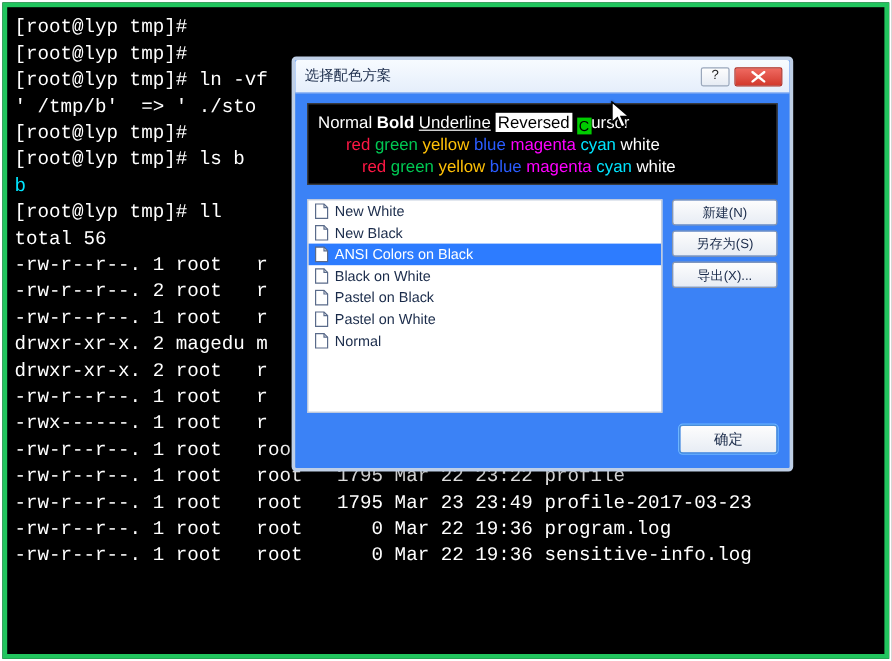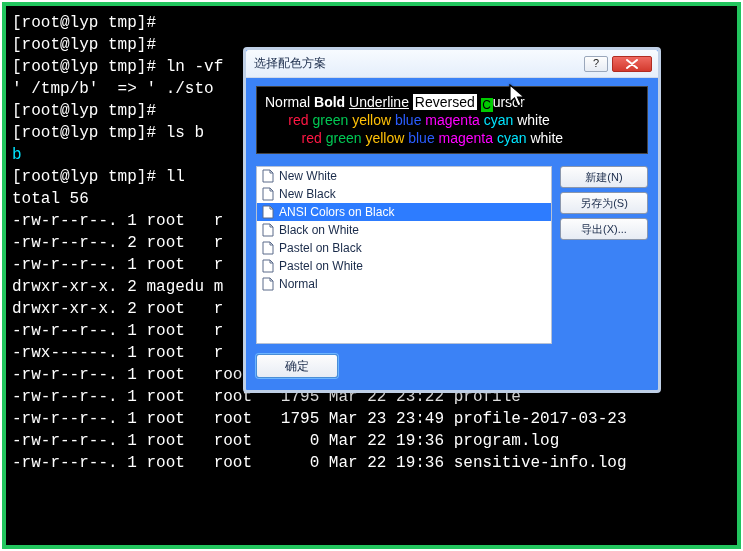--- a/index.html
+++ b/index.html
@@ -38,21 +38,21 @@
 
   .dlg-body { display:flex; padding: 4px 10px 6px 10px; gap: 8px; }
   .listbox { flex:1; border: 1px solid #b7c2d6; background:#fff; height: 178px; overflow:auto; }
   .lb-item { display:flex; align-items:center; gap:4px; padding: 2px 4px; font-size: 12px; color:#1a2b4a; cursor:default; }
   .lb-item.selected { background:#2d7cff; color:#fff; }
   .filesvg { width:14px; height:14px; flex:0 0 14px; }
 
   .btncol { display:flex; flex-direction:column; gap:4px; width: 88px; }
   .btn { height: 22px; border: 1px solid #8a97ad; border-radius: 3px; background: linear-gradient(#fdfdfd,#e7ecf4); font-size: 11px; cursor: default; display:flex; align-items:center; justify-content:center; color:#1a2b4a; }
 
-  .dlg-footer { display:flex; justify-content:flex-end; gap:10px; padding: 4px 10px 12px 10px; flex-direction: column; }
+  .dlg-footer { display:flex; justify-content:flex-end; gap:10px; padding: 4px 10px 12px 10px; }
   .btn-foot { width: 82px; height: 24px; border: 1px solid #4a8ed6; border-radius: 3px; background: linear-gradient(#fdfdfd,#e7ecf4); font-size: 12px; color:#1a2b4a; display:flex; align-items:center; justify-content:center; cursor:default; }
   .btn-foot.primary { box-shadow: 0 0 0 1px #6db5ff; }
 
   .cursor-arrow { position:absolute; pointer-events:none; }
   .cursor-arrow svg { filter: drop-shadow(0 0 1px rgba(0,0,0,.6)); }
 </style>
 </head>
 <body>
 <div class="wrap">
 

